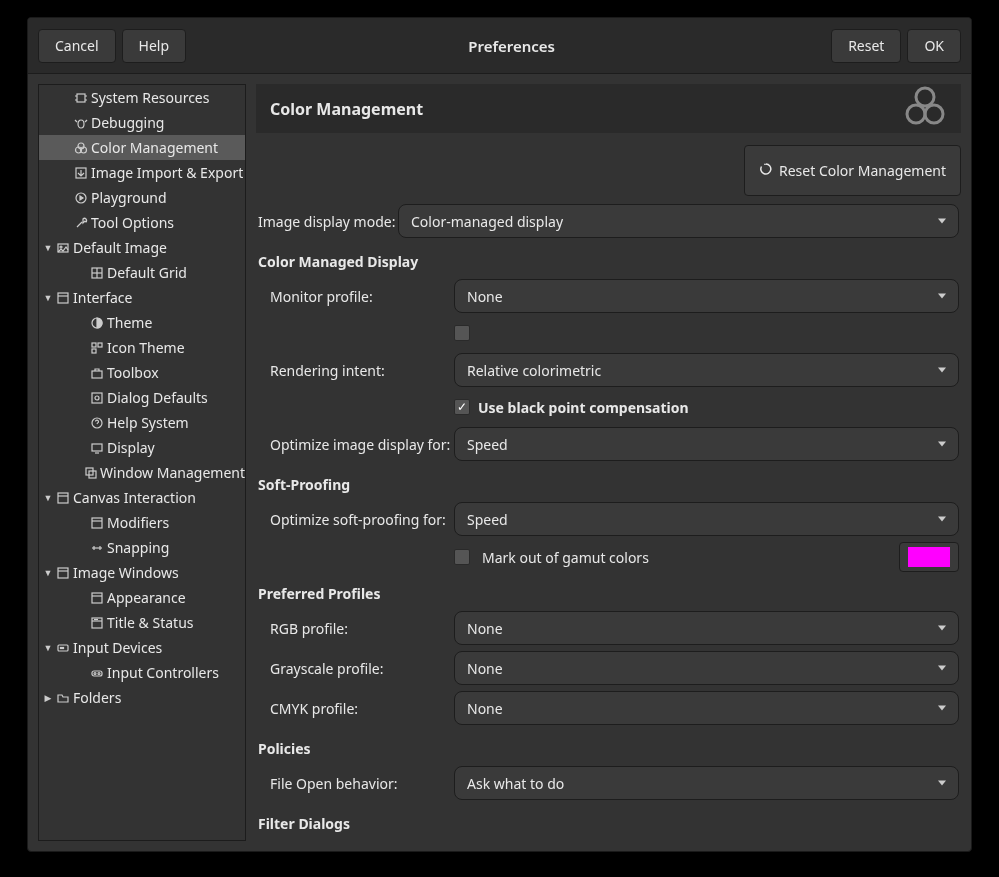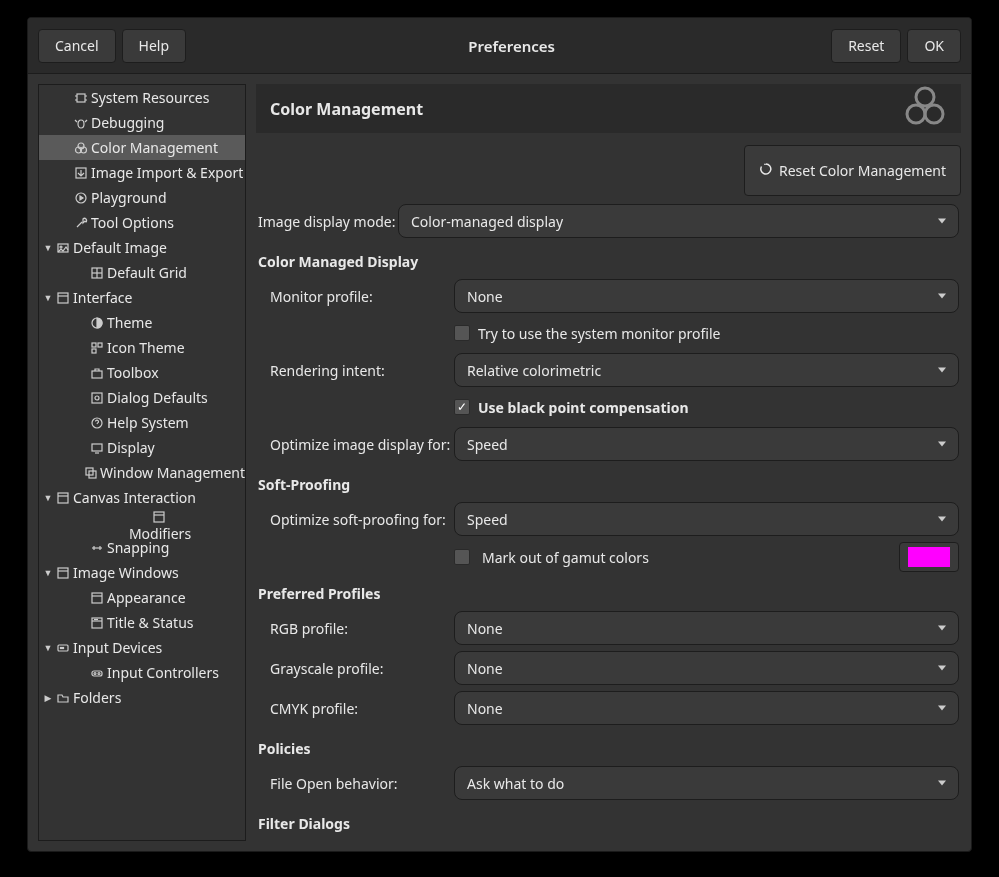--- a/index.html
+++ b/index.html
@@ -261,21 +261,21 @@
         <div class="tree-item" style="padding-left: 2px;">
           <span class="tree-arrow">▼</span>
           <span class="tree-icon">
             <svg viewBox="0 0 14 14">
               <rect x="2" y="2" width="10" height="10"></rect>
               <line x1="2" y1="5" x2="12" y2="5"></line>
             </svg>
           </span>
           <span>Canvas Interaction</span>
         </div>
-        <div class="tree-item" style="padding-left: 36px; flex-direction: column;">
+        <div class="tree-item" style="padding-left: 36px;">
           <span class="tree-arrow"></span>
           <span class="tree-icon">
             <svg viewBox="0 0 14 14">
               <rect x="2" y="2" width="10" height="10"></rect>
               <line x1="2" y1="5" x2="12" y2="5"></line>
             </svg>
           </span>
           <span>Modifiers</span>
         </div>
         <div class="tree-item" style="padding-left: 36px;">
@@ -386,21 +386,20 @@
         <div class="section">Color Managed Display</div>
 
         <div class="row">
           <div class="indent-col label">Monitor profile:</div>
           <div class="select">
               <span>None</span>
             </div>
         </div>
         <div class="checkbox-row">
           <span class="checkbox"></span>
-          <span class="checkbox-label">Try to use the system monitor profile</span>
         </div>
 
         <div class="row">
           <div class="indent-col label">Rendering intent:</div>
           <div class="select">
               <span>Relative colorimetric</span>
             </div>
         </div>
         <div class="checkbox-row">
           <span class="checkbox checked"></span>

